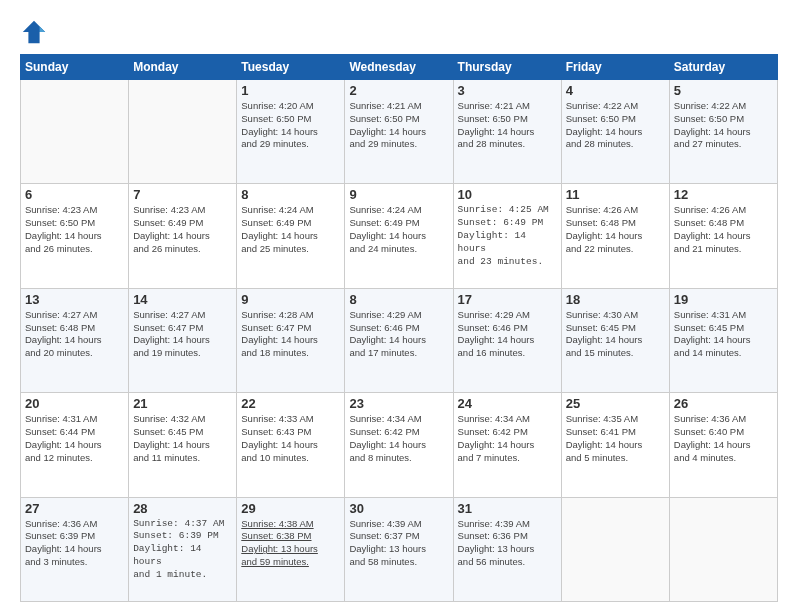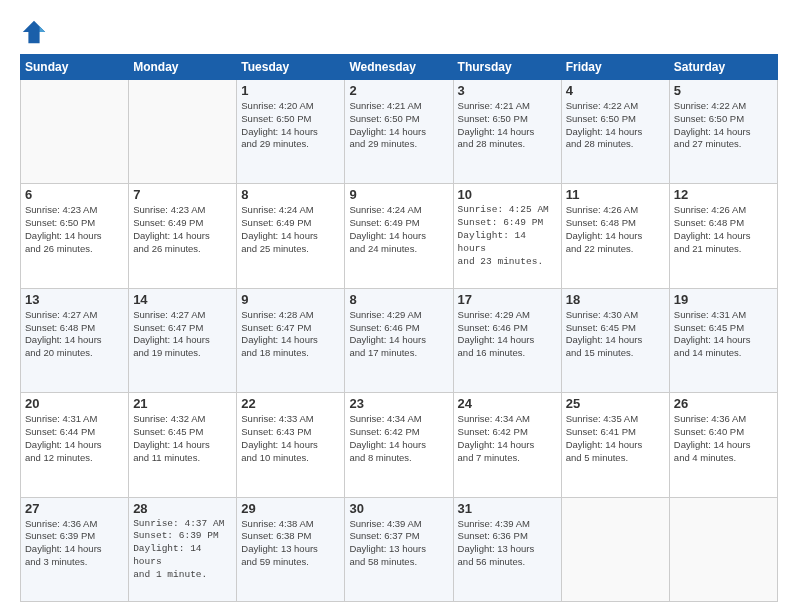--- a/index.html
+++ b/index.html
@@ -335,21 +335,21 @@
           </td>
           <td>
             <span class="day-num">28</span>
             <div class="day-info" style="white-space: pre-line; font-family: Liberation Mono, monospace;">Sunrise: 4:37 AM
 Sunset: 6:39 PM
 Daylight: 14 hours
 and 1 minute.</div>
           </td>
           <td>
             <span class="day-num">29</span>
-            <div class="day-info" style="white-space: pre-line;">Sunrise: 4:38 AM
+            <div class="day-info" style="white-space: pre-line; text-decoration: underline;">Sunrise: 4:38 AM
 Sunset: 6:38 PM
 Daylight: 13 hours
 and 59 minutes.</div>
           </td>
           <td>
             <span class="day-num">30</span>
             <div class="day-info" style="white-space: pre-line;">Sunrise: 4:39 AM
 Sunset: 6:37 PM
 Daylight: 13 hours
 and 58 minutes.</div>

